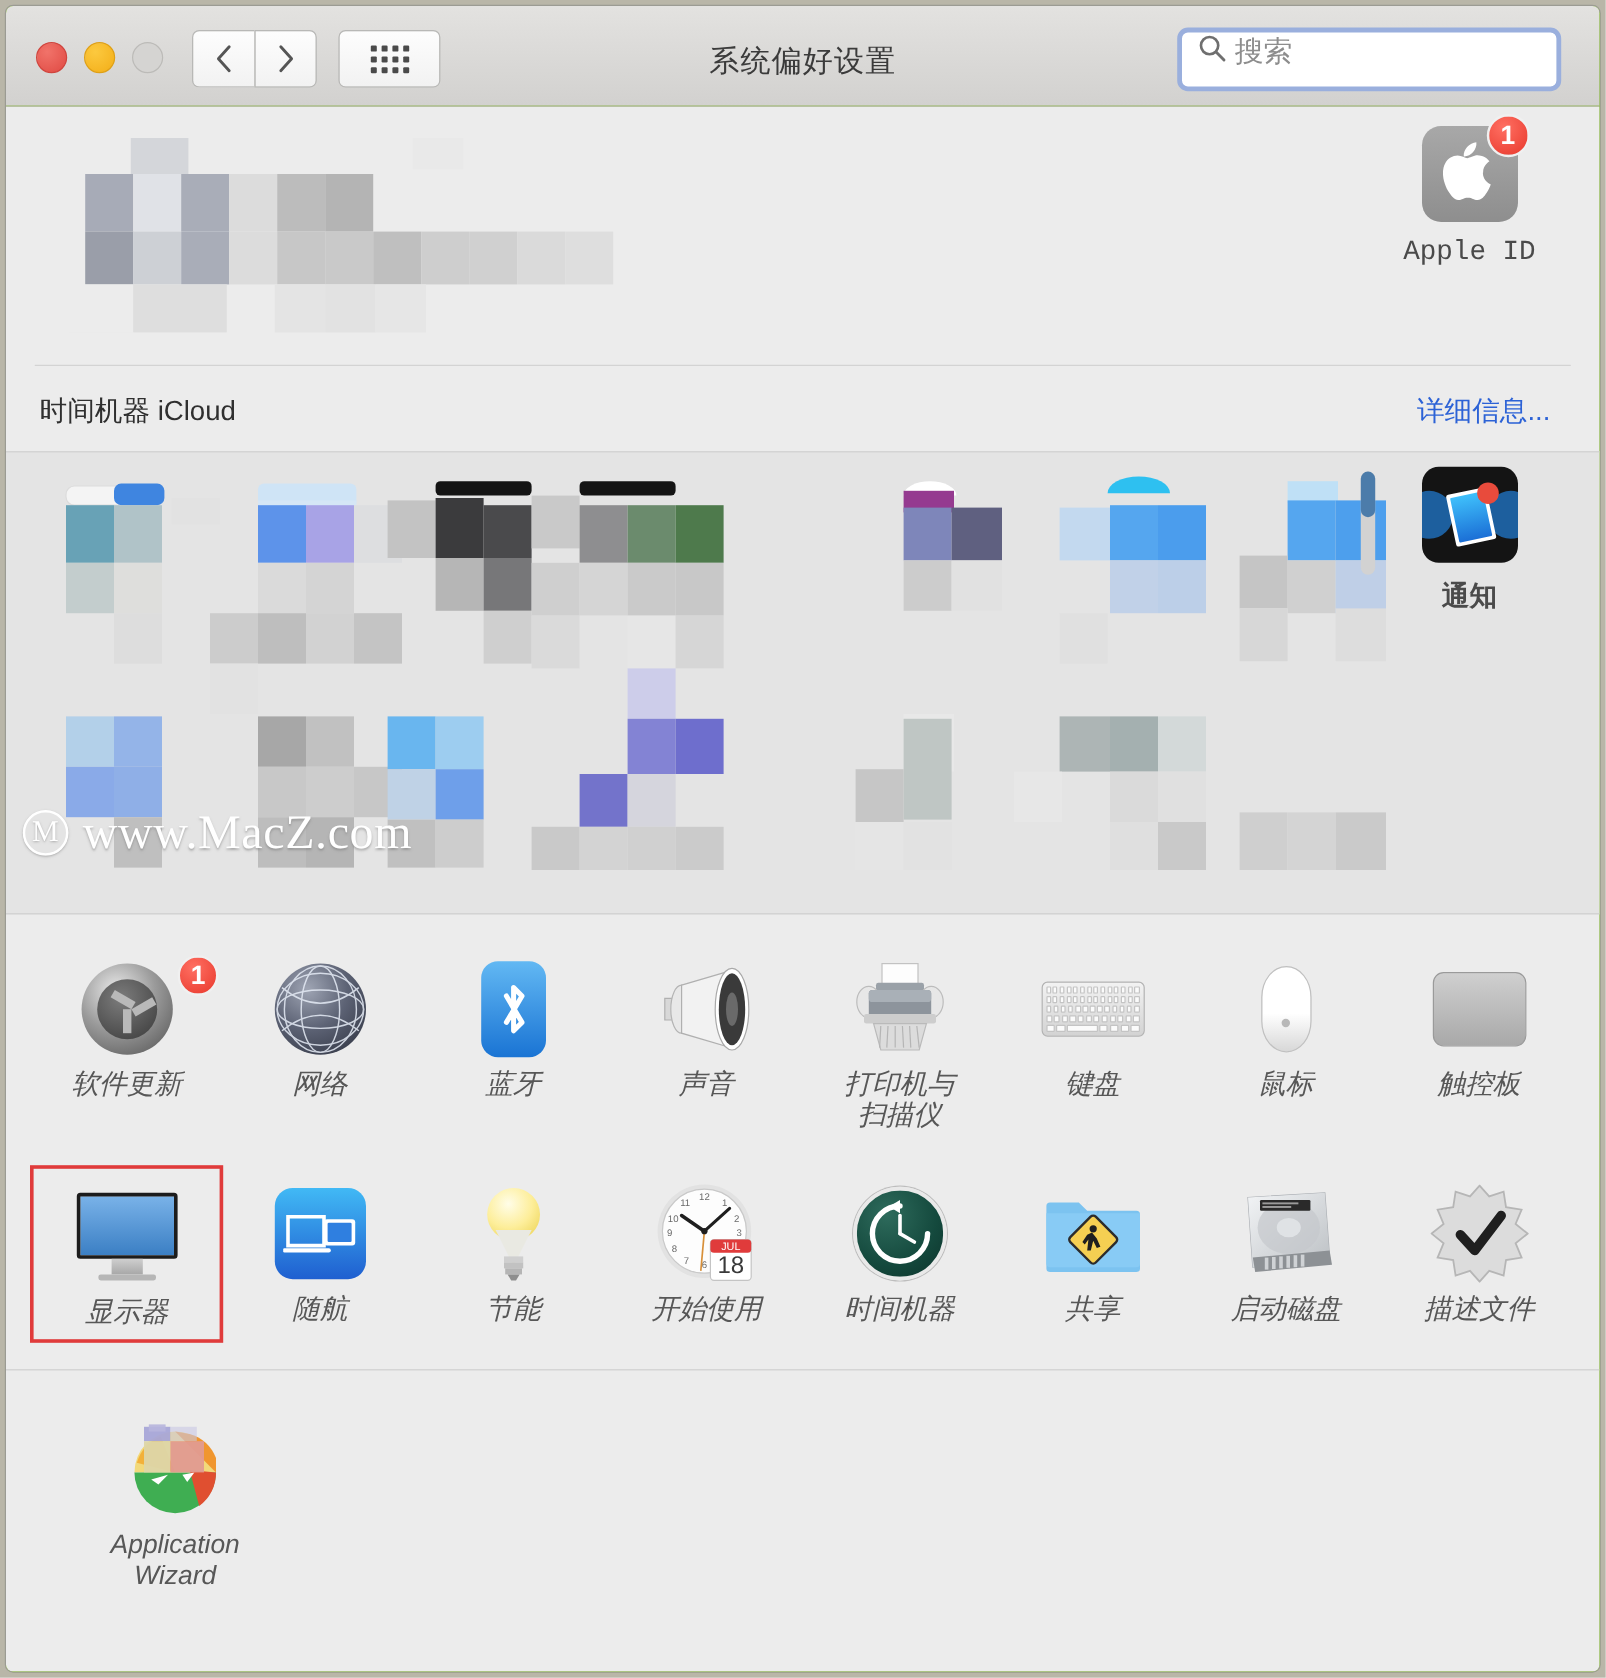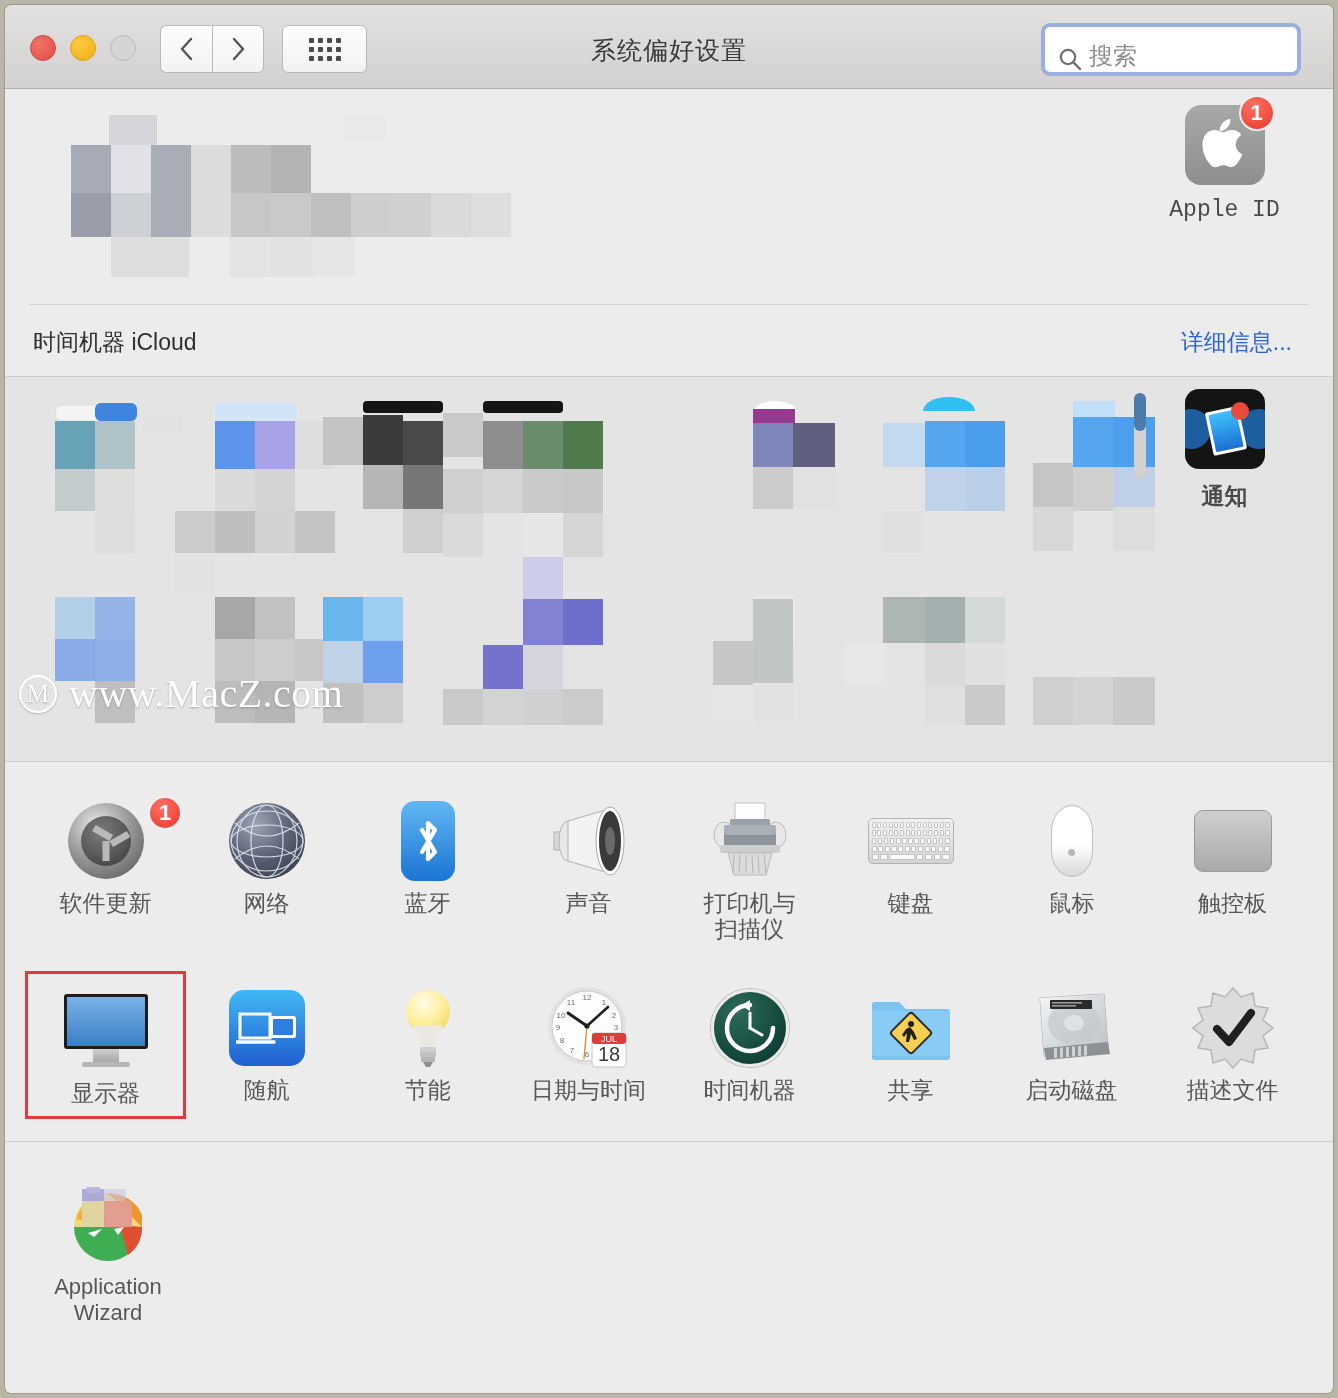--- a/index.html
+++ b/index.html
@@ -75,25 +75,25 @@
     left: 0; right: 0; top: 29px;
     text-align: center;
     font-size: 25px;
     color: #3b3b3b;
     letter-spacing: 1px;
   }
 
   #searchwrap {
     position: absolute;
     right: 32px; top: 18px;
-    width: 260px; height: 53px;
+    width: 320px; height: 53px;
     border-radius: 9px;
     border: 4px solid #9aafdd;
     background: #fff;
-    display: flex; align-items: flex-end;
+    display: flex; align-items: flex-start;
   }
   #searchwrap .sicon { margin-left: 12px; color: #7b7b7b; display:flex; }
   #searchph {
     margin-left: 6px;
     font-size: 24px;
     color: #8d8d8d;
   }
 
   
   #content { position: relative; height: 1304px; background: #ececec; }
@@ -237,20 +237,21 @@
   .tile-iconbox {
     height: 86px;
     display: flex; align-items: center; justify-content: center;
     position: relative;
   }
   .tile-label {
     margin-top: 6px;
     font-size: 23px;
     color: #575757;
     line-height: 1.15;
+    font-style: italic;
   }
   .tile-label span { display: block; }
 
   
   .ic { position: relative; }
 
   
   .ic-gear {
     width: 76px; height: 76px; border-radius: 50%;
     background: radial-gradient(circle at 38% 30%, #eaeaea 0%, #9b9b9b 45%, #4f4f4f 100%);
@@ -374,21 +375,21 @@
 
   
   .ic-disk { width: 80px; height: 76px; }
 
   
   .ic-profile { width: 82px; height: 82px; }
 
   
   .ic-wizard { width: 80px; height: 80px; position: relative; }
 
-  #section-three { padding-top: 26px; }
+  #section-three { padding-top: 26px; padding-left: 38px; }
   #wizard-tile .tile-label { font-size: 22px; }
 </style>
 </head>
 <body>
 
 <div id="window">
 
   <div id="titlebar">
     <div class="traffic close"></div>
     <div class="traffic min"></div>
@@ -887,21 +888,21 @@
               <line x1="41" y1="41" x2="38" y2="74" stroke="#d8903a" stroke-width="1.4"></line>
               <circle cx="41" cy="41" r="2.6" fill="#1f1f1f"></circle>
               <g>
                 <rect x="46" y="48" width="34" height="34" rx="3" fill="#ffffff" stroke="#c4c4c4"></rect>
                 <rect x="46" y="48" width="34" height="11" rx="3" fill="#e03b3b"></rect>
                 <text x="63" y="57" font-size="9" fill="#fff" font-family="Liberation Sans, sans-serif" text-anchor="middle">JUL</text>
                 <text x="63" y="76" font-size="20" fill="#3a3a3a" font-family="Liberation Sans, sans-serif" text-anchor="middle">18</text>
               </g>
             </svg>
           </div>
-          <div class="tile-label">日期与时间</div>
+          <div class="tile-label">开始使用</div>
         </div>
 
         <div class="pref-tile">
           <div class="tile-iconbox">
             <div class="ic-tm">
               <svg width="58" height="58" viewBox="0 0 58 58">
                 <path d="M29 6 A23 23 0 1 0 52 29" fill="none" stroke="#ffffff" stroke-width="4.5" stroke-linecap="round"></path>
                 <path d="M29 1 L29 12 L20 6.5 Z" fill="#ffffff"></path>
                 <line x1="29" y1="29" x2="29" y2="14" stroke="#fff" stroke-width="3" stroke-linecap="round"></line>
                 <line x1="29" y1="29" x2="41" y2="36" stroke="#fff" stroke-width="3" stroke-linecap="round"></line>

